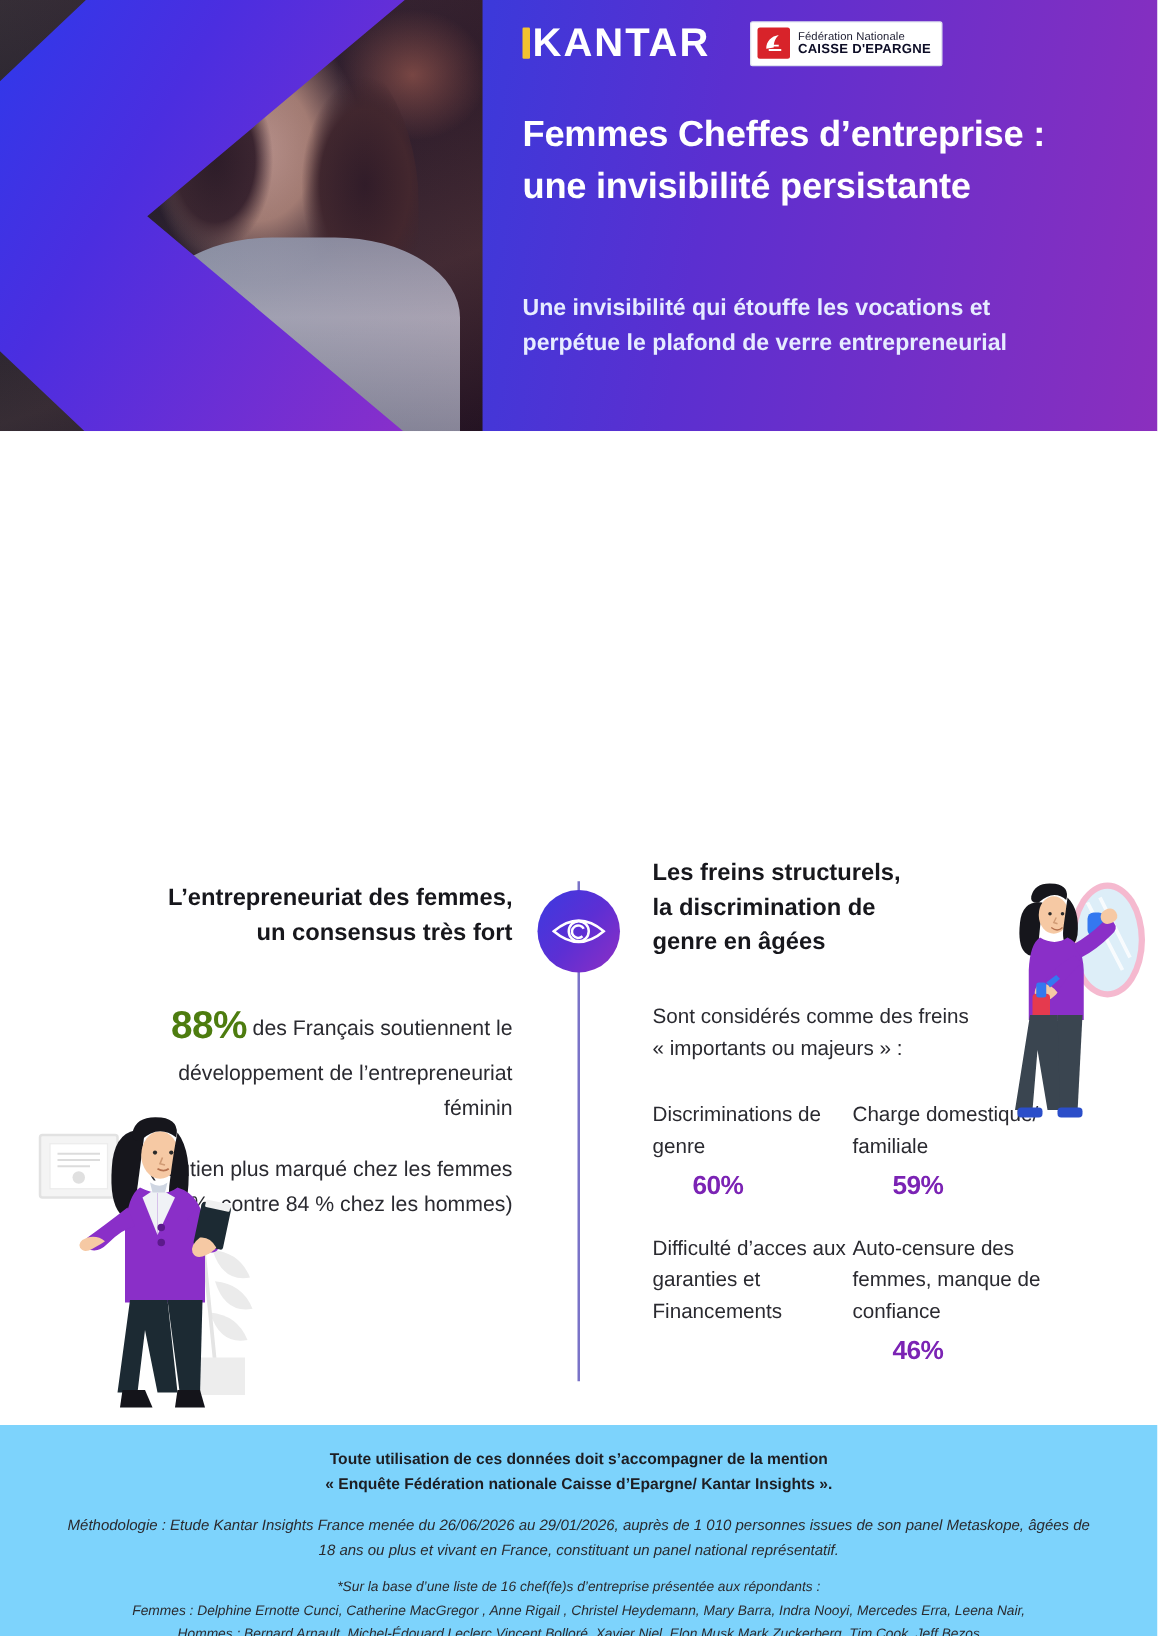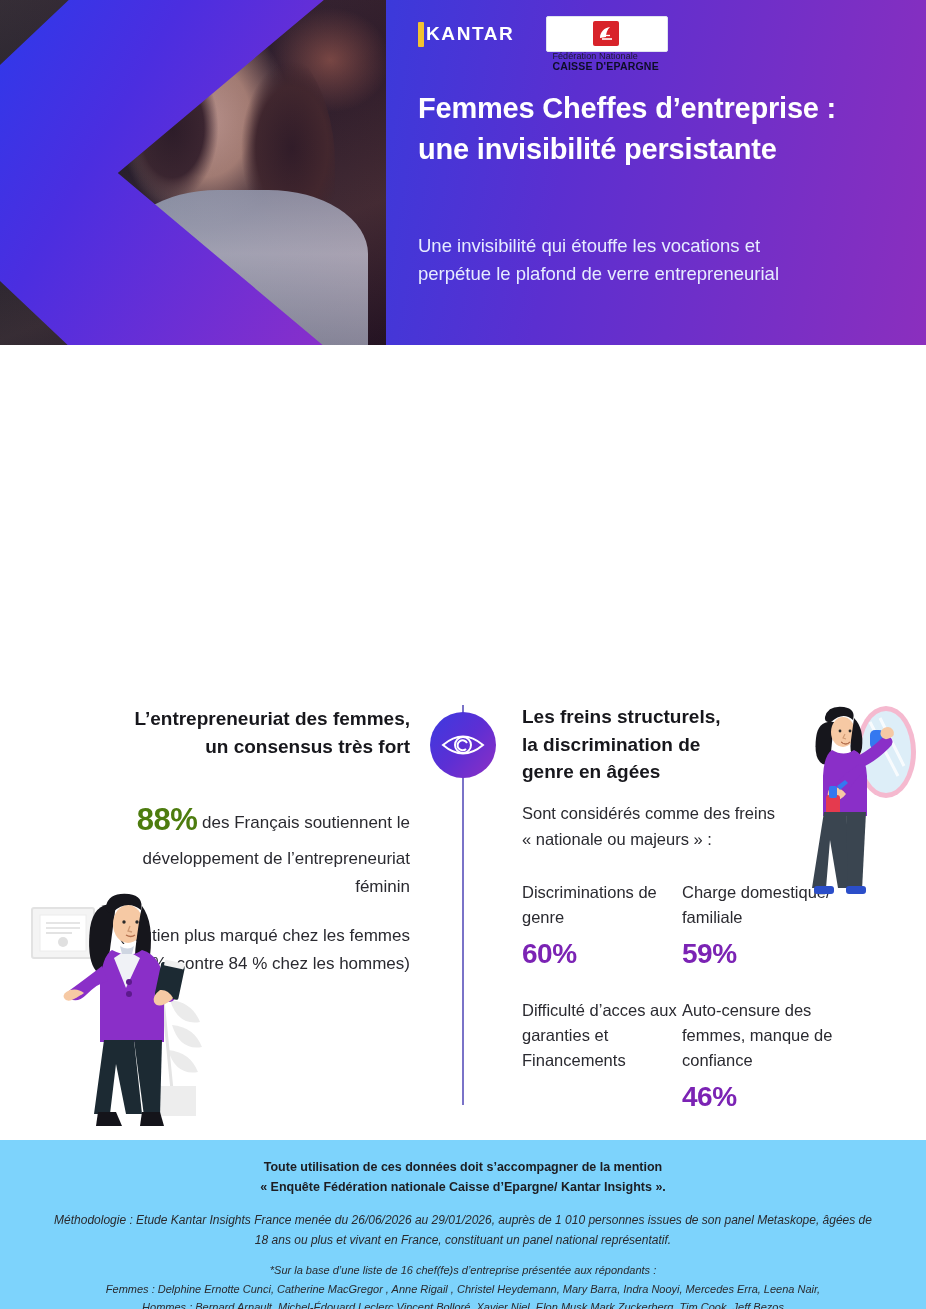--- a/index.html
+++ b/index.html
@@ -50,41 +50,41 @@
   .chevron {
     position:absolute; left:-80px; top:-22px; width:430px; height:390px;
     background: linear-gradient(120deg, #1f3ff0 0%, #4b2ee0 42%, #8f2fc8 100%);
     clip-path: polygon(40% 0%, 100% 0%, 46% 50%, 100% 100%, 40% 100%, -8% 50%);
   }
   .header-right { position:absolute; left:386px; top:0; width:540px; height:345px; }
 
   .logo-row { position:absolute; left:32px; top:16px; display:flex; align-items:center; gap:32px; }
   .kantar-logo { display:flex; align-items:center; }
   .kantar-bar { width:6px; height:25px; background:#f2c230; margin-right:2px; border-radius:1px;}
-  .kantar-text { color:#ffffff; font-weight:bold; font-size:19px; letter-spacing:1.6px; font-family:"Liberation Sans", sans-serif; }
+  .kantar-text { color:#ffffff; font-weight:bold; font-size:32px; letter-spacing:1.6px; font-family:"Liberation Sans", sans-serif; }
 
   .fnce-logo {
     background:#ffffff; border:1px solid #dfe3ef; border-radius:2px;
-    padding:4px 8px 4px 5px; display:flex; align-items:center; gap:6px; height:36px;flex-direction:column;
+    padding:4px 8px 4px 5px; display:flex; align-items:center; gap:6px; height:36px;
   }
   .fnce-mark {
     width:26px; height:25px; background:#d8232a; border-radius:2px;
     display:flex; align-items:center; justify-content:center; flex:0 0 auto;
   }
   .fnce-words { line-height:1.02; }
   .fnce-l1 { font-size:9px; color:#1a1a2e; letter-spacing:0.1px; }
   .fnce-l2 { font-size:10.5px; color:#0d0d26; font-weight:bold; letter-spacing:0.2px; }
 
   .hdr-title {
     position:absolute; left:32px; top:88px; width:500px;
     color:#ffffff; font-size:29px; font-weight:bold; line-height:1.42; letter-spacing:-0.2px;
   }
   .hdr-sub {
     position:absolute; left:32px; top:232px; width:500px;
-    color:#e6ecff; font-size:18.5px; line-height:1.53; font-weight:400;
+    color:#e6ecff; font-size:18.5px; line-height:1.53; font-weight:700;
   }
 
   
   .body-area { position:absolute; left:0; top:345px; width:926px; height:1013px; background:#fff; }
 
   .intro { position:absolute; left:0; top:25px; width:926px; text-align:center; }
   .intro-l1 { font-size:16.5px; color:#4c4c54; line-height:1.5; }
   .intro-l2 { font-size:17px; color:#17171c; font-weight:bold; line-height:1.55; margin-top:3px; }
 
   
@@ -125,33 +125,33 @@
     position:absolute; left:50px; top:360px; width:360px; text-align:right;
     font-size:19px; font-weight:bold; color:#17171c; line-height:1.45;
   }
   .s2-left-body {
     position:absolute; left:110px; top:450px; width:300px; text-align:right;
     font-size:17px; line-height:1.62; color:#2a2a30;
   }
   .s2-paren { margin-top:22px; display:block; }
 
   .s3-head {
-    position:absolute; left:522px; top:358px; width:300px;
+    position:absolute; left:522px; top:340px; width:300px;
     font-size:19px; font-weight:bold; color:#17171c; line-height:1.45;
   }
   .s3-lead {
     position:absolute; left:522px; top:455px; width:290px;
     font-size:16.5px; line-height:1.6; color:#2a2a30;
   }
   .freins-grid {
     position:absolute; left:522px; top:535px; width:320px;
   }
   .freins-row { display:flex; gap:0;justify-content:center; }
   .frein { width:165px; font-size:16.5px; line-height:1.52; color:#2a2a30; }
-  .frein .pct { color:#7b23b4; font-weight:bold; font-size:28px; display:block; margin-top:3px; letter-spacing:-0.5px; }
+  .frein .pct { color:#7b23b4; font-weight:bold; font-size:21px; display:block; margin-top:3px; letter-spacing:-0.5px;margin-left:32px; }
   .freins-row.second { margin-top:22px; }
 
   
   .illus-left { position:absolute; left:20px; top:545px; width:200px; height:245px; }
   .illus-right { position:absolute; left:800px; top:355px; width:120px; height:215px; }
 
   
   .footer {
     position:absolute; left:0; top:1140px; width:926px; height:169px;
     background:#7dd3fc; padding-top:17px;
@@ -287,21 +287,21 @@
     </div>
 
     <div class="s3-head">
       <div>Les freins structurels,</div>
       <div>la discrimination de</div>
       <div>genre en âgées</div>
     </div>
 
     <div class="s3-lead">
       <div>Sont considérés comme des freins</div>
-      <div>« nationale ou majeurs » :</div>
+      <div>« importants ou majeurs » :</div>
     </div>
 
     <div class="freins-grid">
       <div class="freins-row">
         <div class="frein">
           <span>Discriminations de genre</span>
           <span class="pct">60%</span>
         </div>
         <div class="frein">
           <span>Charge domestique/ familiale</span>

